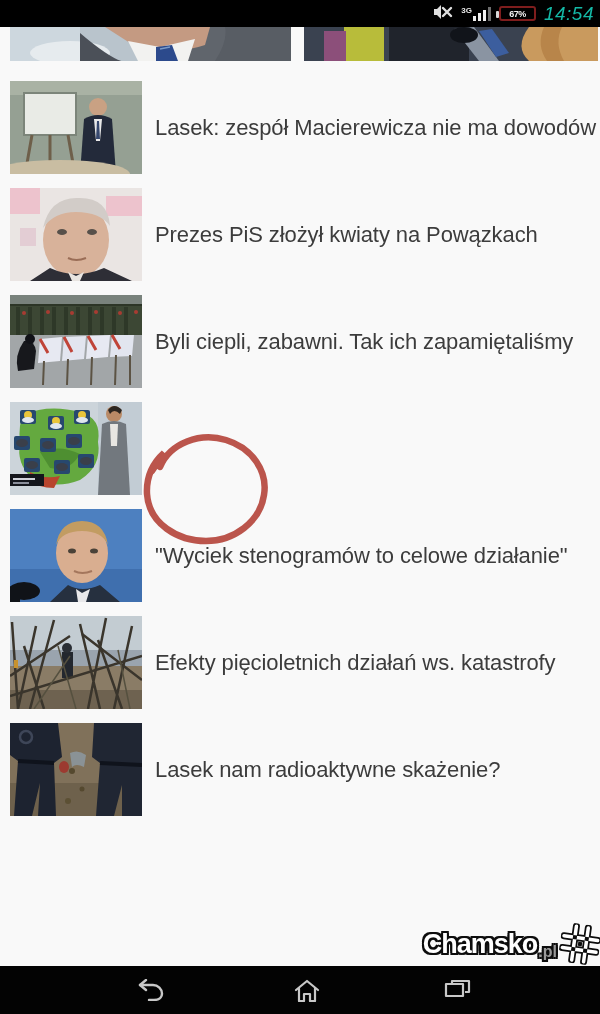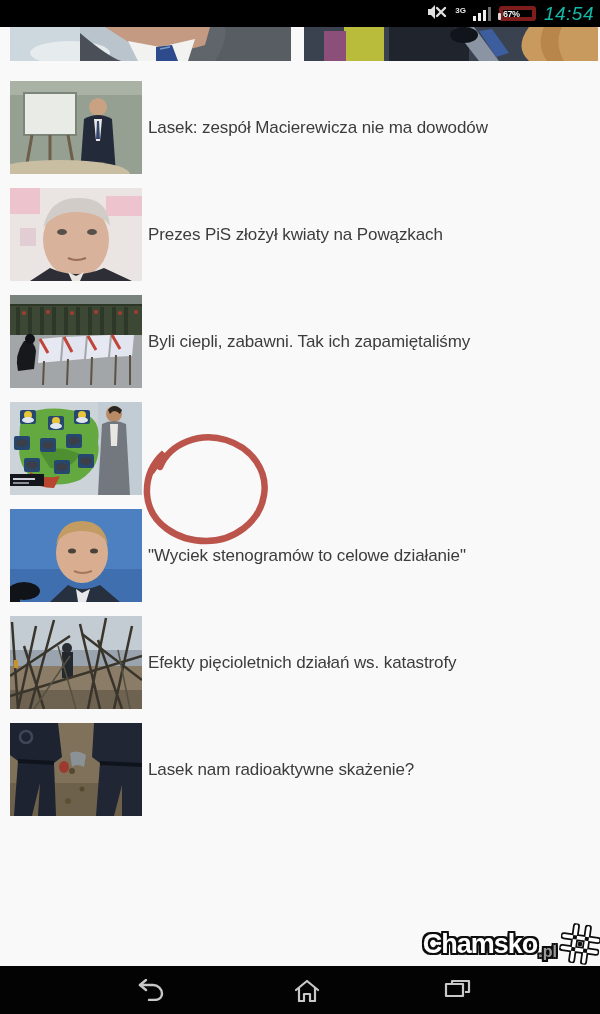--- a/index.html
+++ b/index.html
@@ -8,25 +8,25 @@
   .screen {
     position:relative; width:600px; height:1014px; margin:0 auto;
     background:#f9f9f9; overflow:hidden;
   }
   
   .statusbar {
     position:relative; z-index:5; height:27px; background:#000;
     display:flex; align-items:center; justify-content:flex-end;
     padding-right:6px; gap:8px;
   }
-  .sb-net { display:flex; align-items:flex-end; gap:7px; }
+  .sb-net { display:flex; align-items:flex-end; gap:1px; }
   .sb-netlabel { color:#e8e8e8; font-size:8px; font-weight:bold; line-height:8px; transform:translateY(-6px); }
   .sb-battery {
-    position:relative; width:37px; height:15px; border:4px solid #7f1d1d;
-    border-radius:3px; display:flex; align-items:center; justify-content:flex-start;
+    position:relative; width:37px; height:15px; border:2px solid #7f1d1d;
+    border-radius:3px; display:flex; align-items:center; justify-content:center;
   }
   .sb-battery::before {
     content:""; position:absolute; left:-5px; top:3px; width:3px; height:7px;
     background:#d9d9d9; border-radius:1px;
   }
   .sb-batt-text { color:#f2f2f2; font-size:9px; font-weight:bold; letter-spacing:-0.5px; }
   .sb-time { color:#14b8a6; font-size:19px; letter-spacing:0.5px;font-style:italic; }
   
   .featured { padding-left:10px; }
   .featured-imgs { display:flex; gap:13px; }
@@ -39,21 +39,21 @@
     width:281px; font-size:15px; line-height:20px; font-weight:500;
     color:#383838; letter-spacing:-0.1px;
   }
   .caption.right { width:290px; }
   
   .articles { margin-top:20px; }
   .row { display:flex; align-items:center; height:93px; margin:0 0 14px 10px; }
   .thumb { width:132px; height:93px; flex:0 0 132px; overflow:hidden; background:#999; }
   .thumb svg { display:block; width:100%; height:100%; }
   .headline {
-    font-size:17px; font-weight:400; color:#3c3c3c; padding-left:6px;
+    font-size:22px; font-weight:400; color:#3c3c3c; padding-left:13px;
     letter-spacing:-0.1px; line-height:22px;
   }
   
   .red-circle { position:absolute; left:136px; top:427px; z-index:4; pointer-events:none; }
   
   .watermark {
     position:absolute; right:0px; bottom:50px; z-index:6;
     display:flex; align-items:center; gap:2px;
   }
   .wm-text { font-weight:bold; font-size:27px; letter-spacing:-1px; color:#fff;

